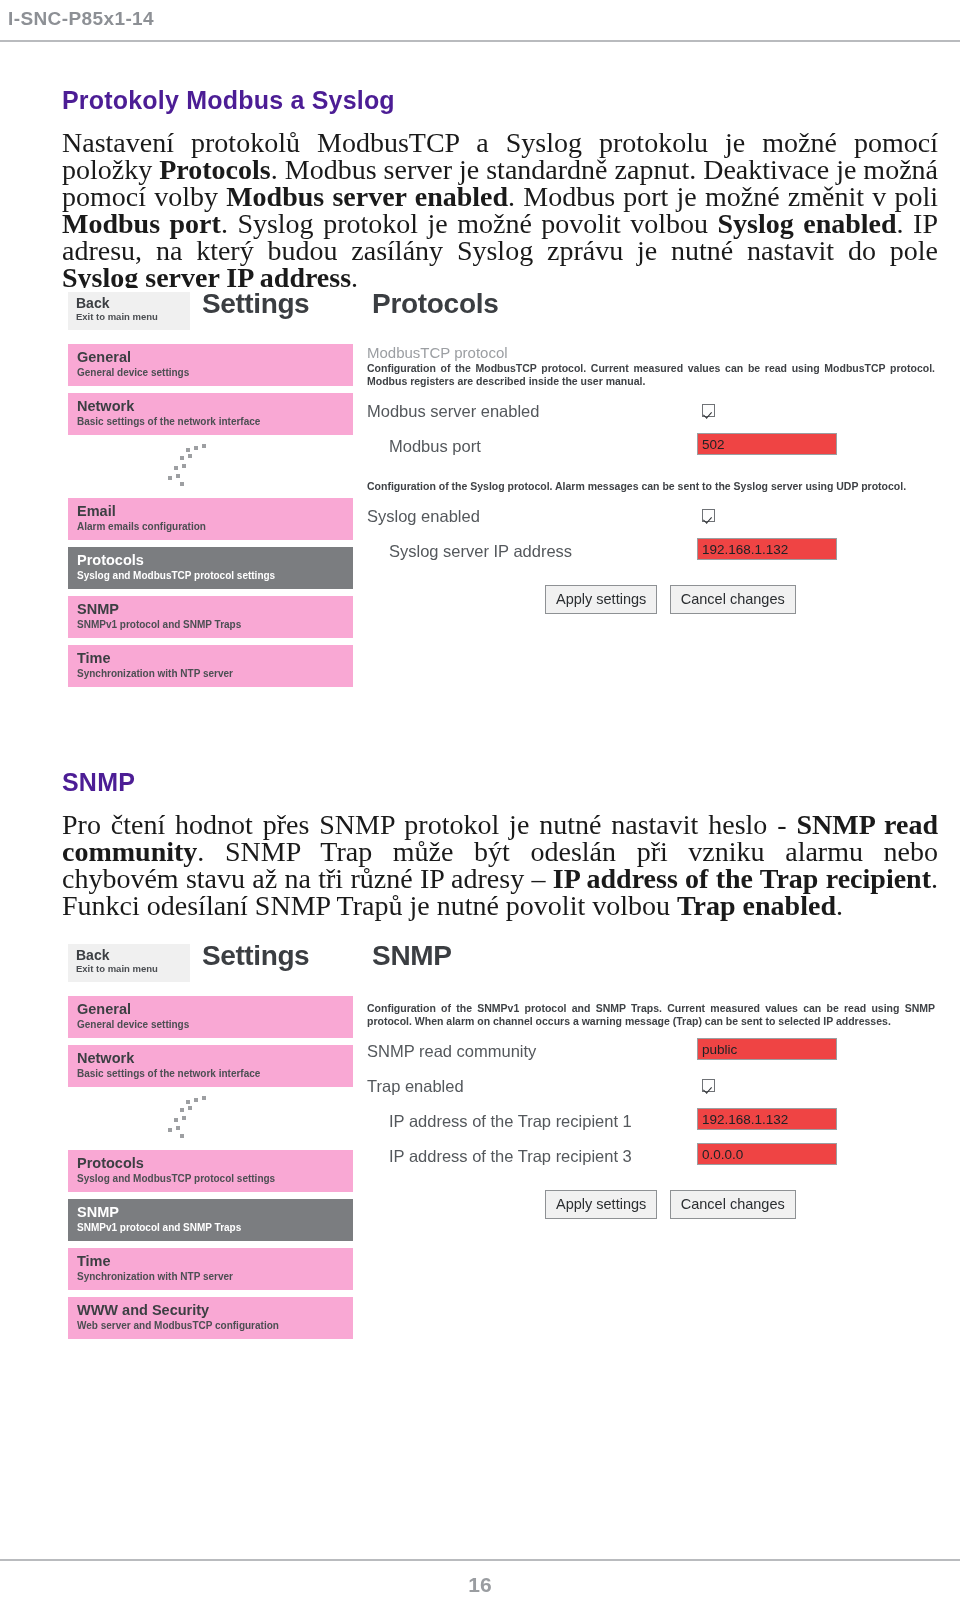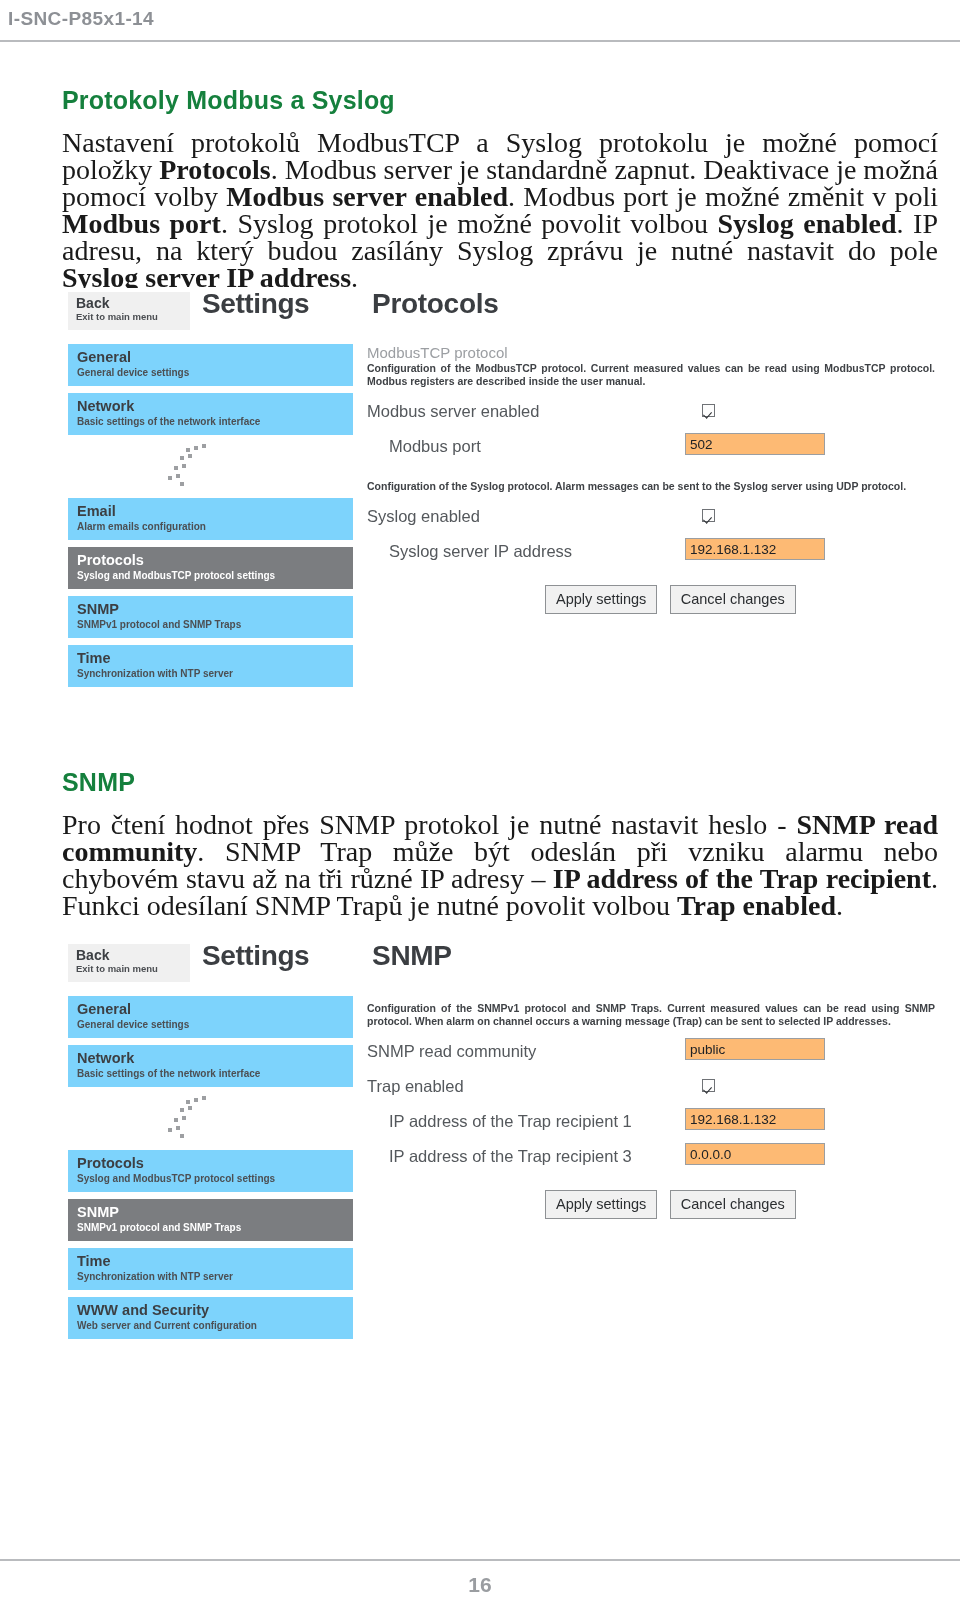--- a/index.html
+++ b/index.html
@@ -46,21 +46,21 @@
   .content {
     position: absolute;
     left: 62px;
     top: 86px;
     width: 876px;
   }
   h2.section-title {
     font-family: "Liberation Sans", sans-serif;
     font-weight: bold;
     font-size: 25px;
-    color: #15803d;
+    color: #4c1d95;
     margin: 0 0 14px 0;
     letter-spacing: 0.2px;
   }
   p.para {
     margin: 0;
     font-size: 28px;
     line-height: 27px;
     text-align: justify;
     color: #1a1a1a;
   }
@@ -98,21 +98,21 @@
   .ui-pagetitle {
     position: absolute; left: 310px; top: 0;
     font-size: 28px; font-weight: bold; color: #3b3e42; letter-spacing: -0.3px;
   }
 
   
   .ui-sidebar {
     position: absolute; left: 6px; top: 56px; width: 285px;
   }
   .ui-item {
-    background: #7dd3fc;
+    background: #f9a8d4;
     height: 42px;
     margin-bottom: 7px;
     padding: 5px 9px;
     box-sizing: border-box;
   }
   .ui-item .i-title {
     font-size: 14.5px; font-weight: bold; color: #3c3f43; line-height: 17px;
   }
   .ui-item .i-sub {
     font-size: 10px; font-weight: bold; color: #4c4f53; line-height: 13px;
@@ -160,24 +160,24 @@
   .fcheck::after {
     content: "";
     position: absolute;
     left: 2px; top: 5px;
     width: 4px; height: 7px;
     border: solid #2d3034;
     border-width: 0 1.6px 1.6px 0;
     transform: rotate(42deg);
   }
   .finput {
-    position: absolute; left: 318px; top: 0;
+    position: absolute; left: 330px; top: 0;
     width: 140px; height: 22px;
     border: 1px solid #9b9ea1;
-    background: #fdba74;
+    background: #ef4444;
     box-sizing: border-box;
     font-size: 13.5px;
     color: #202225;
     padding: 2px 4px;
     line-height: 18px;
     font-family: "Liberation Sans", sans-serif;
   }
   .btn-row {
     position: relative;
     margin-top: 12px;
@@ -351,21 +351,21 @@
       <div class="ui-item active">
         <div class="i-title">SNMP</div>
         <div class="i-sub">SNMPv1 protocol and SNMP Traps</div>
       </div>
       <div class="ui-item">
         <div class="i-title">Time</div>
         <div class="i-sub">Synchronization with NTP server</div>
       </div>
       <div class="ui-item">
         <div class="i-title">WWW and Security</div>
-        <div class="i-sub">Web server and Current configuration</div>
+        <div class="i-sub">Web server and ModbusTCP configuration</div>
       </div>
     </div>
 
     <div class="ui-pane" style="top:62px;">
       <div class="grp-desc">Configuration of the SNMPv1 protocol and SNMP Traps. Current measured values can be read using SNMP protocol. When alarm on channel occurs a warning message (Trap) can be sent to selected IP addresses.</div>
 
       <div class="frow">
         <div class="flabel">SNMP read community</div>
         <div class="finput">public</div>
       </div>

